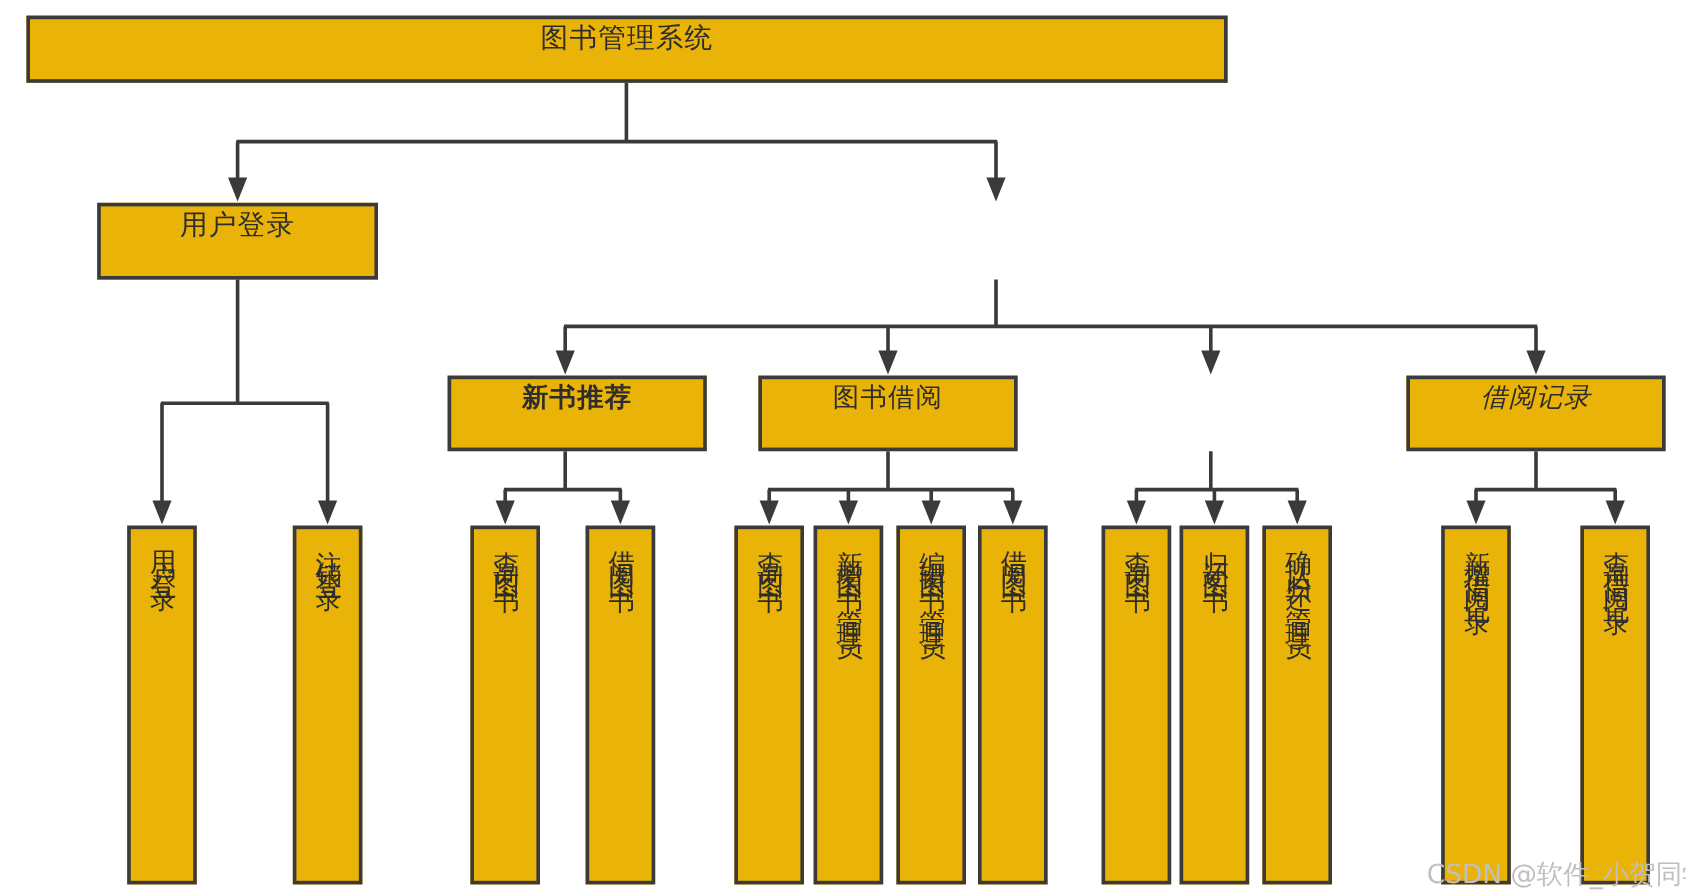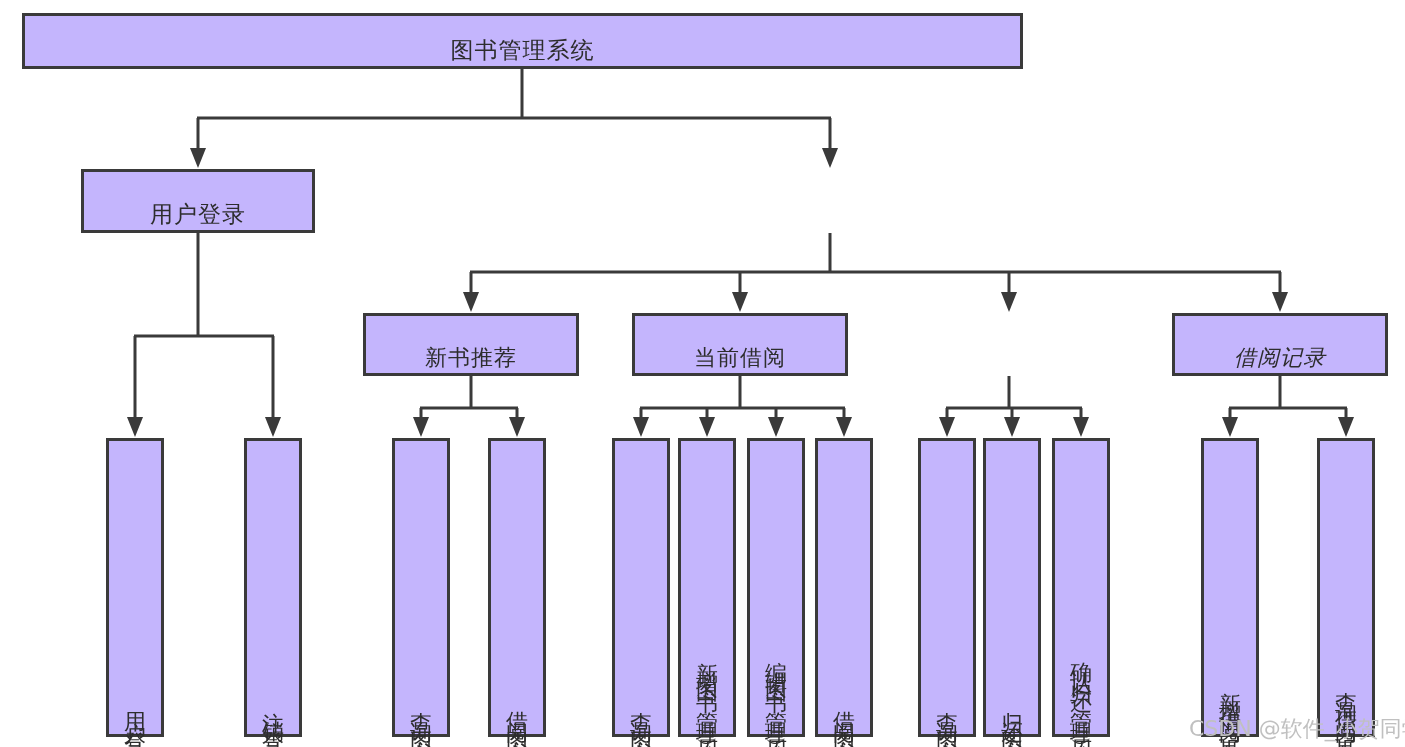--- a/index.html
+++ b/index.html
@@ -9,33 +9,33 @@
     height: 747px;
     background: #ffffff;
     font-family: "DejaVu Sans", "Liberation Sans", sans-serif;
     overflow: hidden;
   }
   #wires { position: absolute; left: 0; top: 0; }
   .box {
     position: absolute;
     box-sizing: border-box;
     border: 3px solid #3a3a3a;
-    background: #c4b5fd;
+    background: #eab308;
     display: flex;
-    align-items: flex-end;
+    align-items: flex-start;
     justify-content: center;
     color: #2d2d2d;
   }
   .h { font-size: 23px; letter-spacing: 1px; }
   .root { left: 22px; top: 13px; width: 1001px; height: 56px; }
   .l2 { top: 169px; height: 64px; }
   .l2a { left: 81px;  width: 234px; }
   .l2b { left: 712px; width: 236px; }
   .l3 { top: 313px; height: 63px; width: 216px; font-size: 22px; }
-  .g1 { left: 363px; }
+  .g1 { left: 373px; font-weight: bold; }
   .g2 { left: 632px; }
   .g3 { left: 901px; }
   .g4 { left: 1172px; font-style: italic; }
   .v { top: 438px; height: 299px; width: 58px; }
   .v span {
     writing-mode: vertical-rl;
     text-orientation: mixed;
     font-size: 22px;
     letter-spacing: 10px;
     white-space: nowrap;
@@ -113,21 +113,21 @@
   </div>
 
   <div class="box h l2 l2a">
     <span>用户登录</span>
   </div>
 
   <div class="box h l3 g1">
     <span>新书推荐</span>
   </div>
   <div class="box h l3 g2">
-    <span>当前借阅</span>
+    <span>图书借阅</span>
   </div>
   <div class="box h l3 g4">
     <span>借阅记录</span>
   </div>
 
   <div class="box v c1">
     <span>用户登录</span>
   </div>
   <div class="box v c2">
     <span>注销登录</span>

